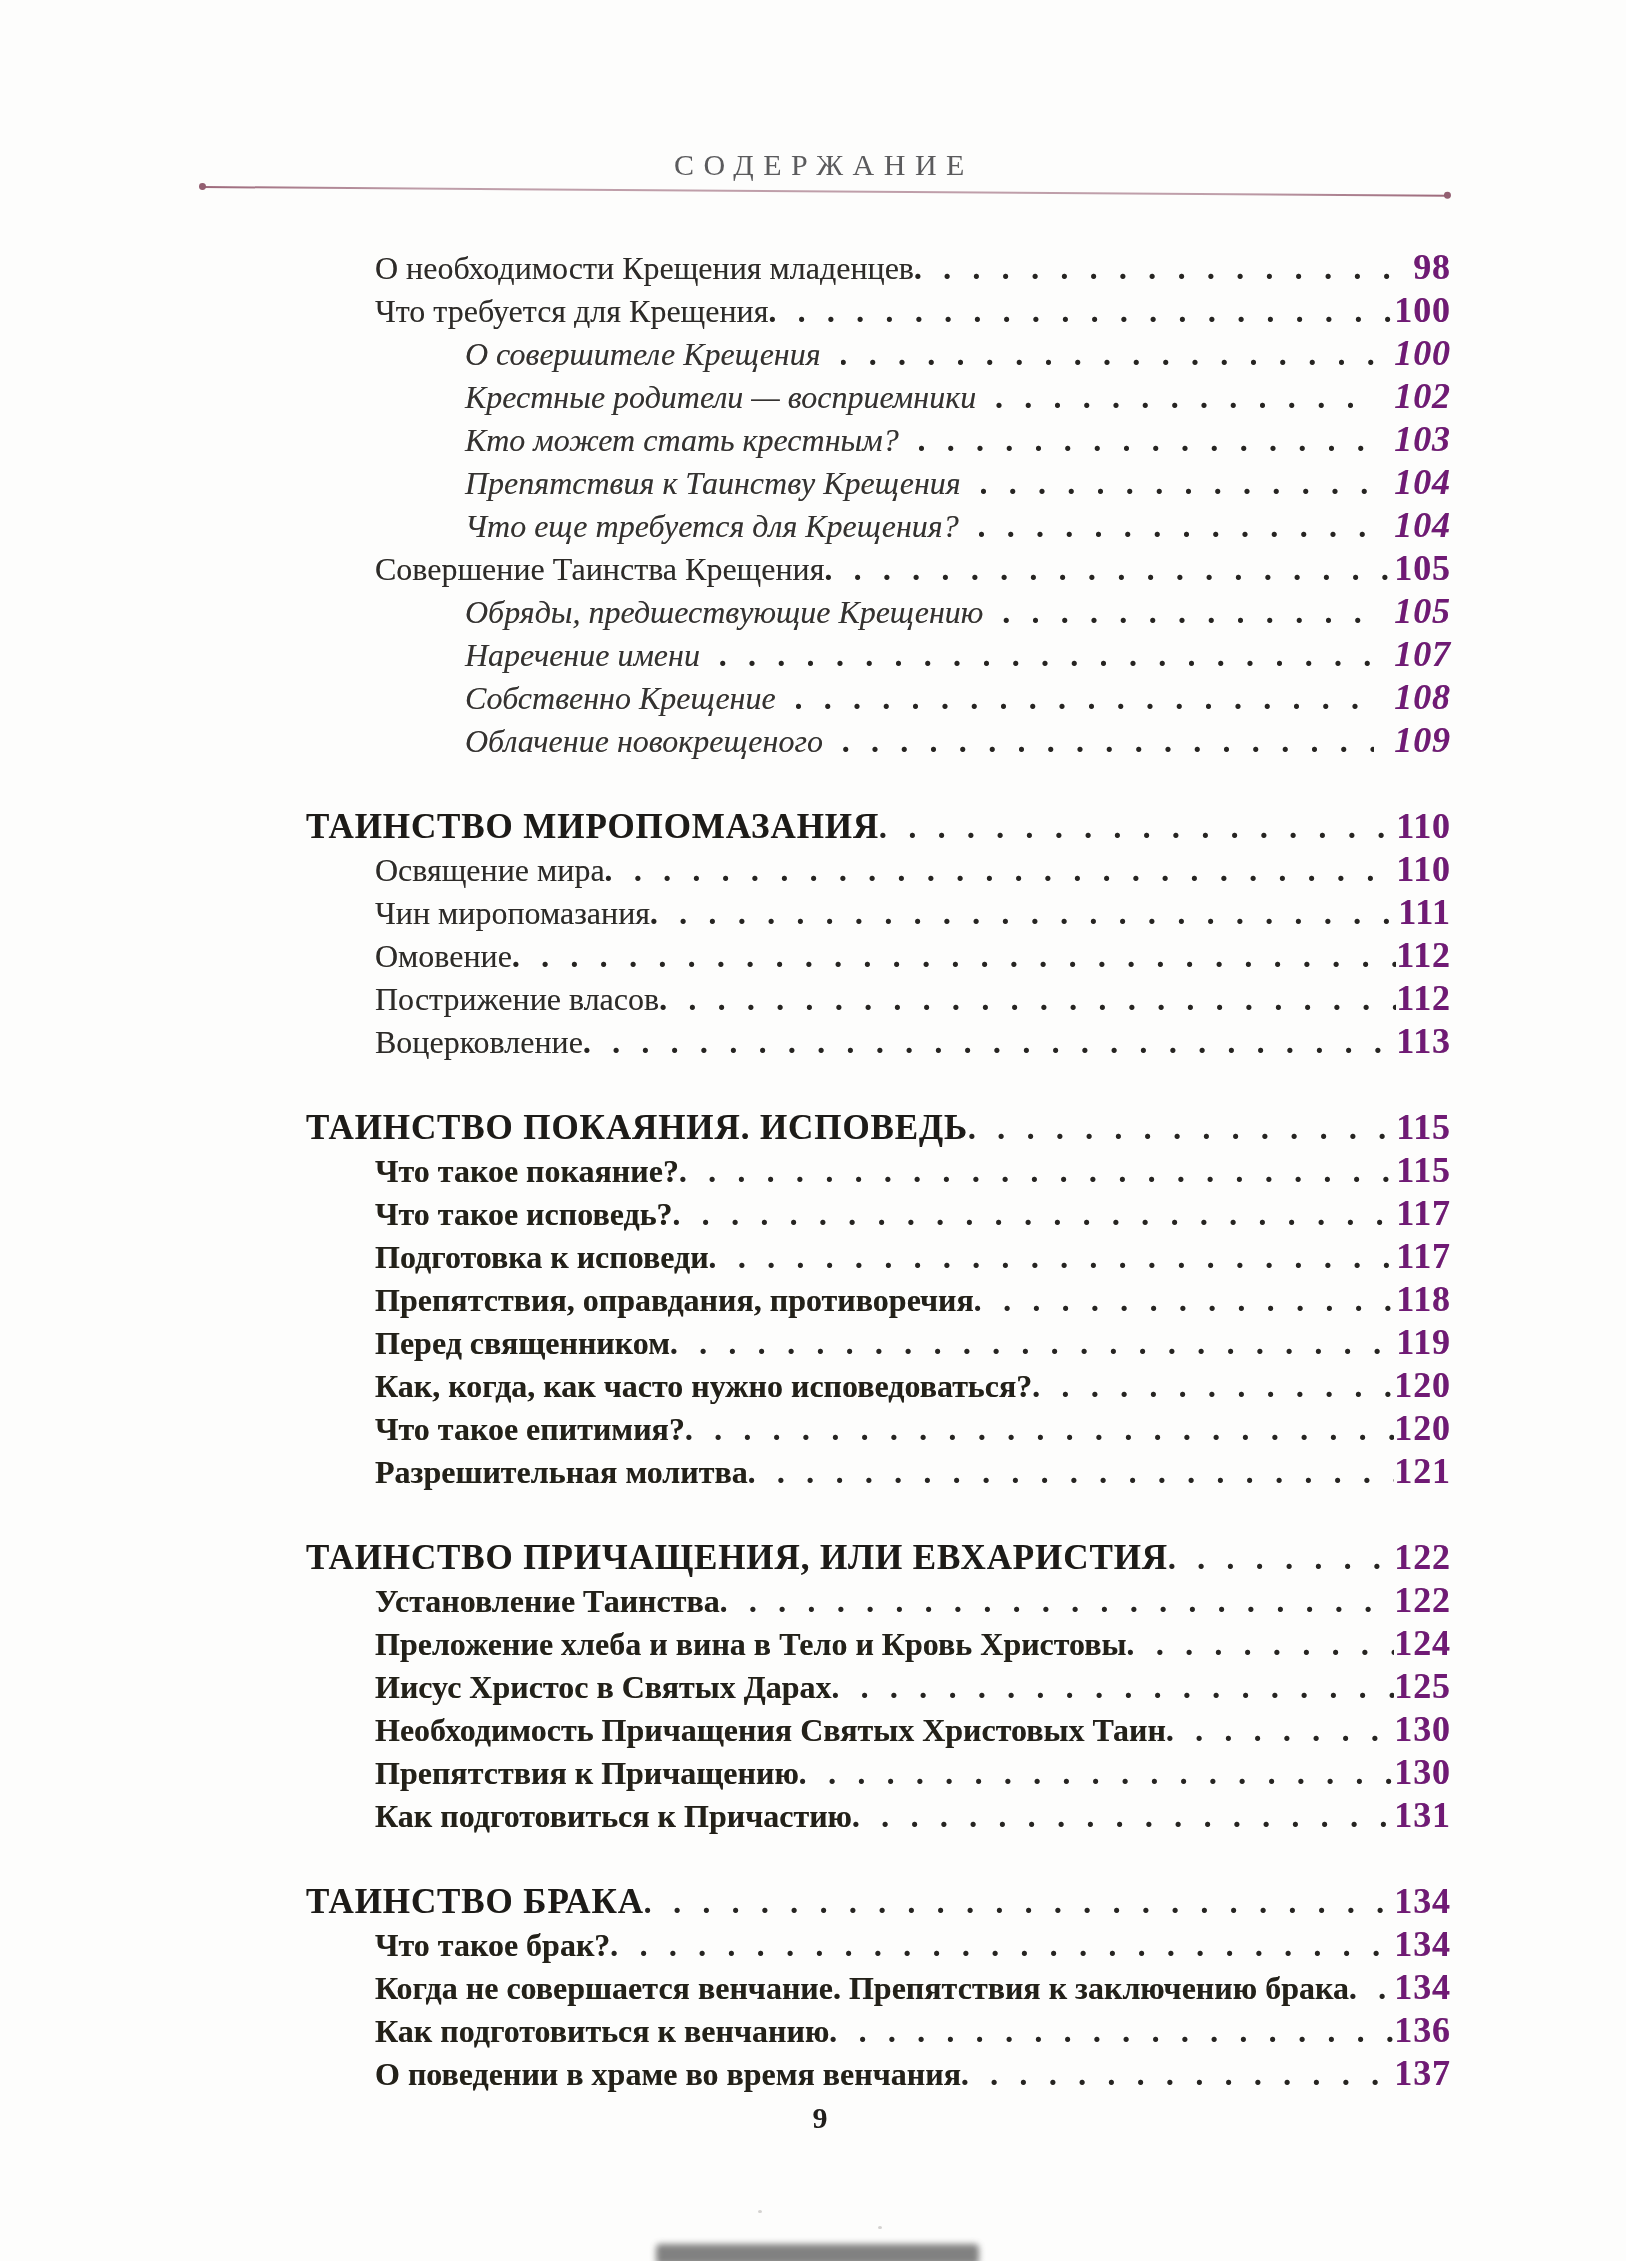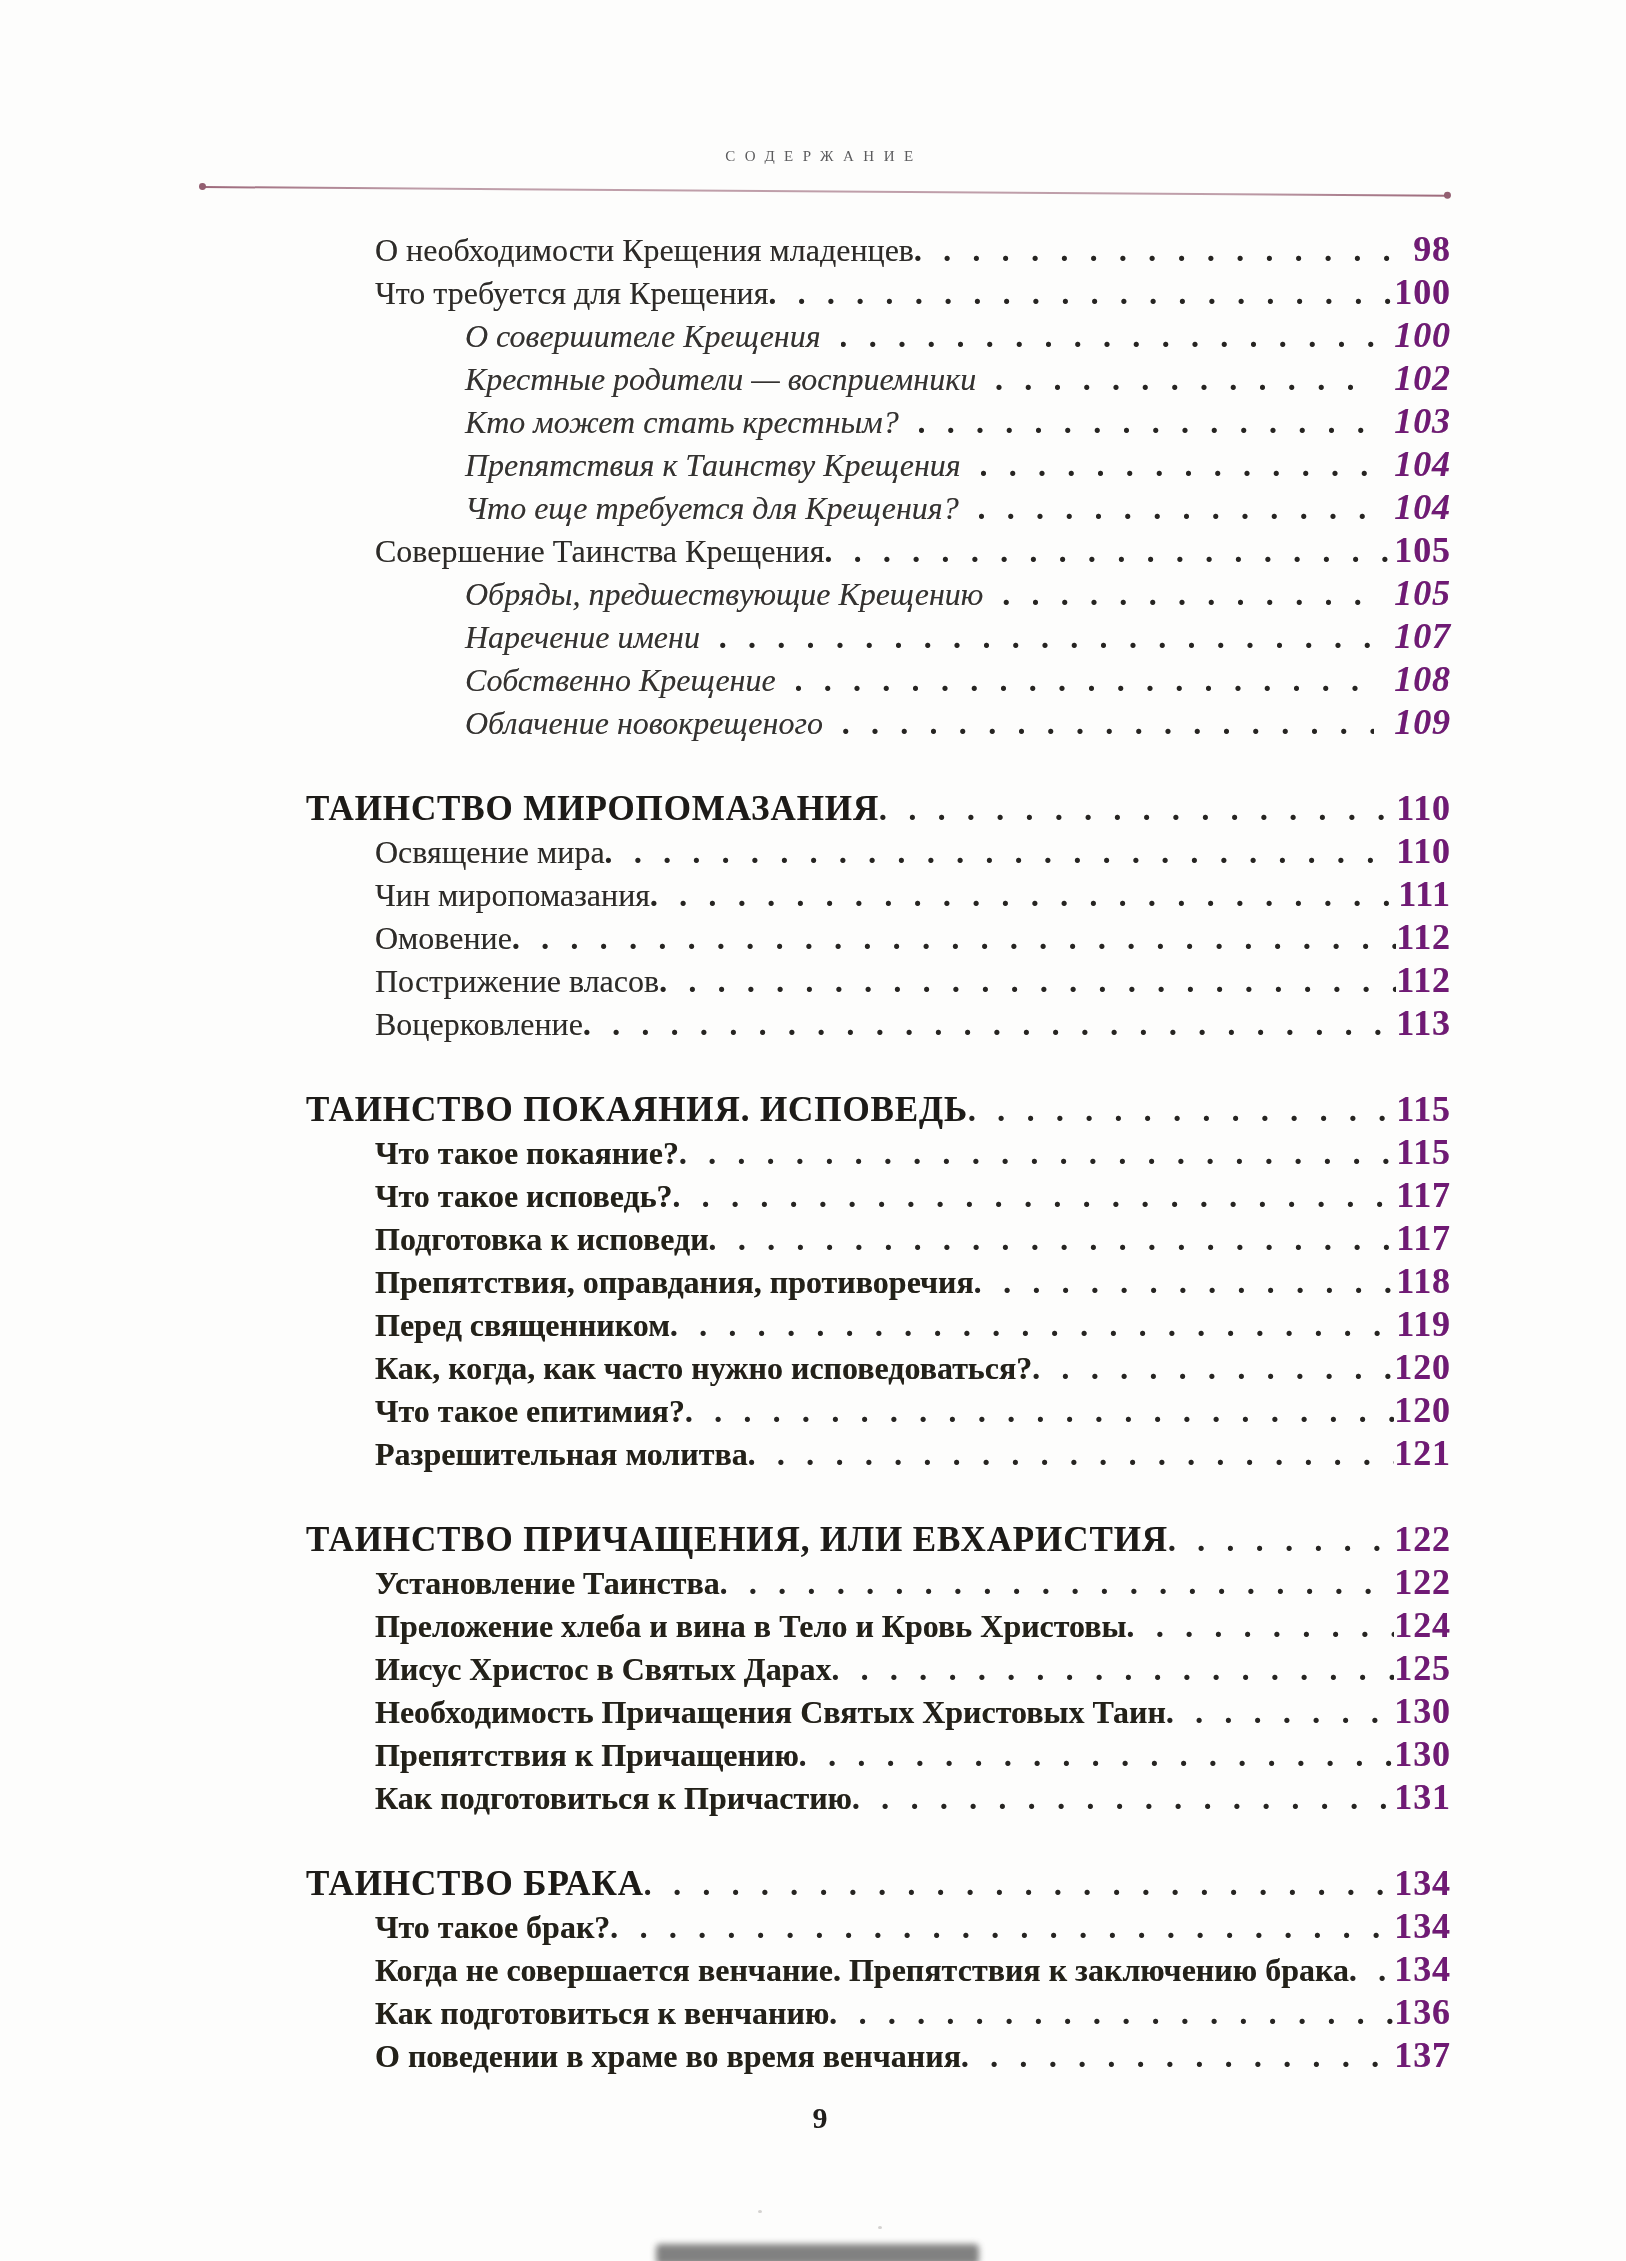--- a/index.html
+++ b/index.html
@@ -7,39 +7,39 @@
     position:relative;
     width:1627px;height:2261px;
     background:#fdfdfc;
     overflow:hidden;
     font-family:"Liberation Serif","DejaVu Serif",serif;
     color:#2d2b28;
   }
   
   .running-head{
     position:absolute;top:148px;left:824px;transform:translateX(-50%);
-    font-size:15px;letter-spacing:9.5px;color:#5b5b5d;
+    font-size:30px;letter-spacing:9.5px;color:#5b5b5d;
     white-space:nowrap;
   }
   
   .head-rule{
     position:absolute;left:202px;top:186px;width:1246px;height:1.7px;
     transform:rotate(0.4deg);transform-origin:left center;
     background:linear-gradient(90deg,#8d5065,#b48e9b 18%,#b48e9b 82%,#8d5065);
     opacity:.85;
   }
   .head-rule .end-dot{
     position:absolute;top:-2.6px;width:6.9px;height:6.9px;border-radius:50%;
     background:#814459;
   }
   .head-rule .end-dot.left{left:-2.6px;}
   .head-rule .end-dot.right{right:-2.6px;}
   
   .toc{
-    position:absolute;left:306px;top:228px;width:1145px;
+    position:absolute;left:306px;top:246px;width:1145px;
   }
   .row{
     display:flex;align-items:baseline;height:43px;
     font-size:32px;line-height:43px;white-space:nowrap;
     text-shadow:0 0 0.5px rgba(40,38,34,.4);
   }
   .row .t{flex:0 0 auto;}
   .row .leader{
     flex:1 1 0;min-width:12px;overflow:hidden;
     text-align:right;white-space:nowrap;

